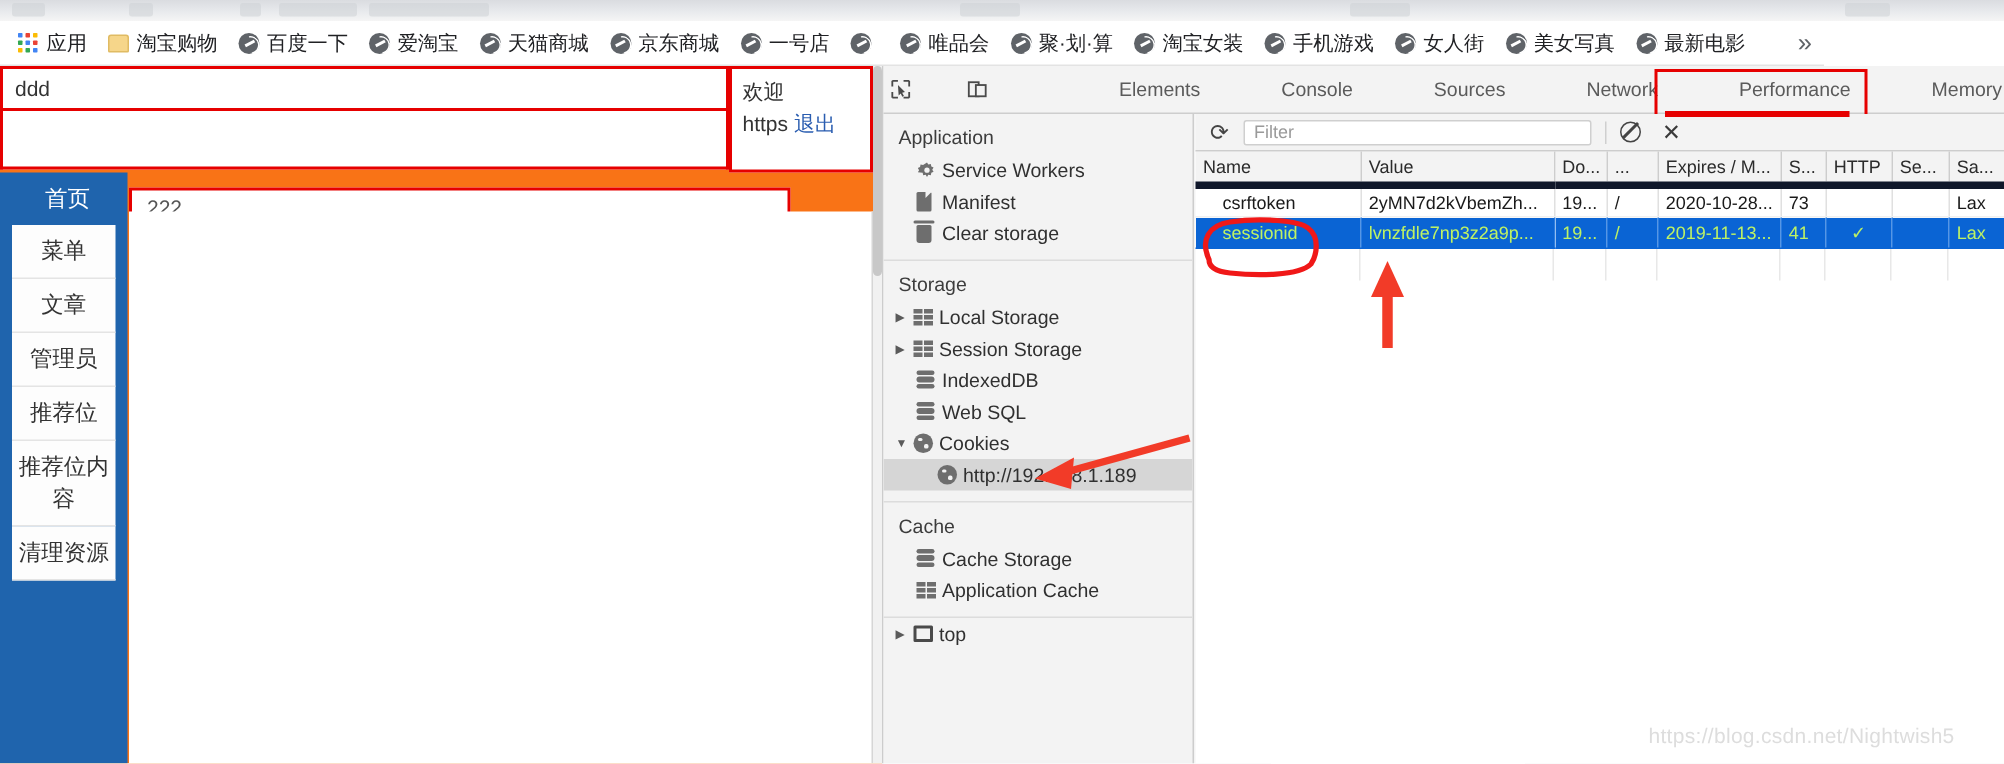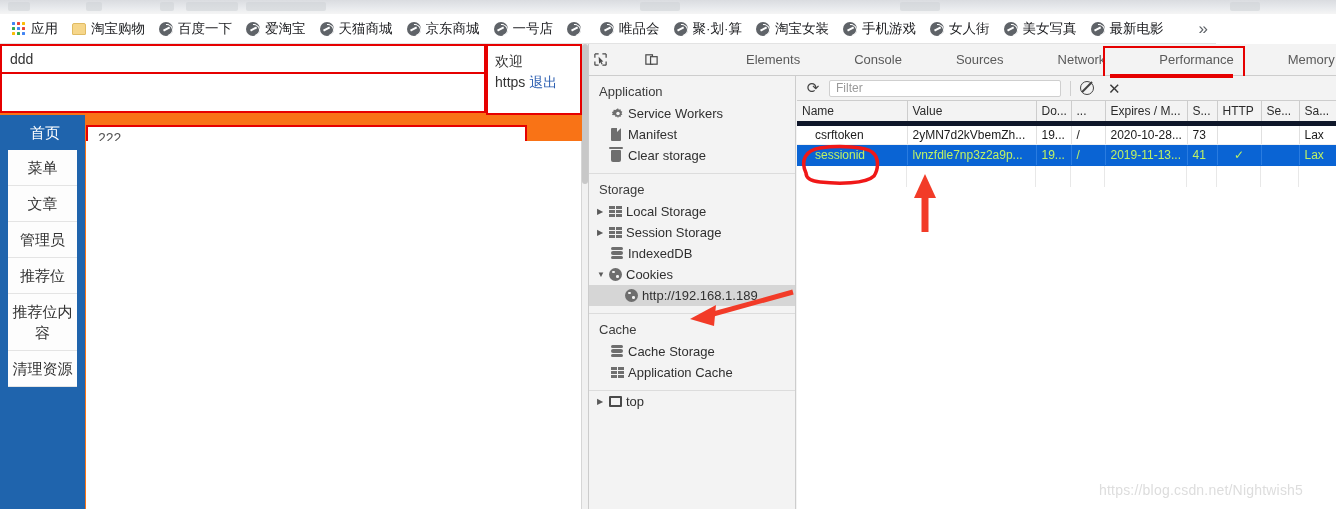--- a/index.html
+++ b/index.html
@@ -438,20 +438,30 @@
       </div>
       <div class="tree-row">
         <span class="ic">
             <span class="g-db">
               <i></i>
               <i></i>
               <i></i>
             </span>
           </span>
         <span>IndexedDB</span>
+      </div>
+      <div class="tree-row">
+        <span class="ic">
+            <span class="g-db">
+              <i></i>
+              <i></i>
+              <i></i>
+            </span>
+          </span>
+        <span>Web SQL</span>
       </div>
       <div class="tree-row">
         <span class="tw">▼</span>
         <span class="ic">
             <span class="g-cookie"></span>
           </span>
         <span>Cookies</span>
       </div>
       <div class="tree-row selected" style="padding-left:36px">
         <span class="ic">

